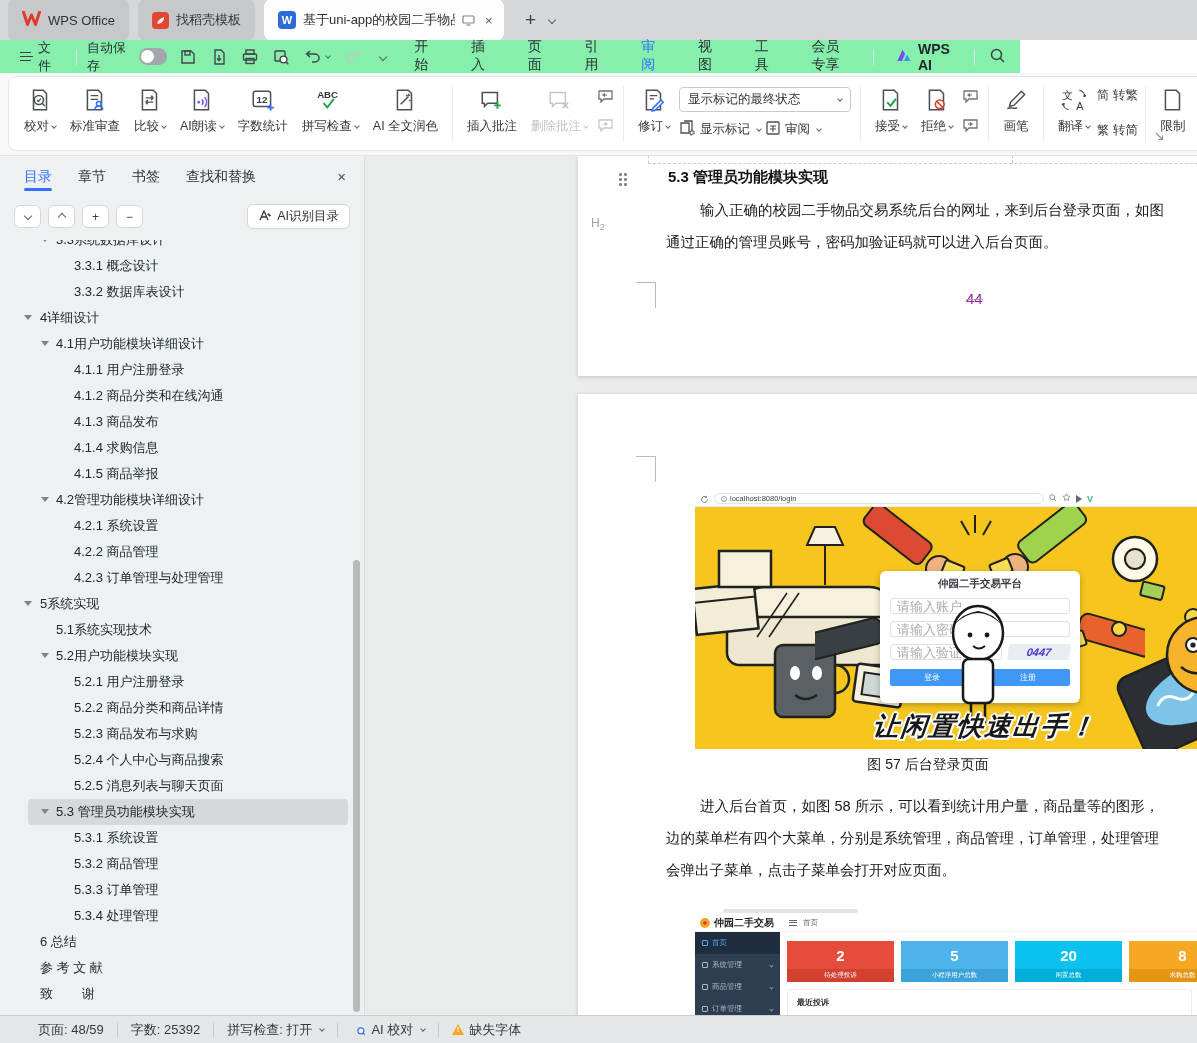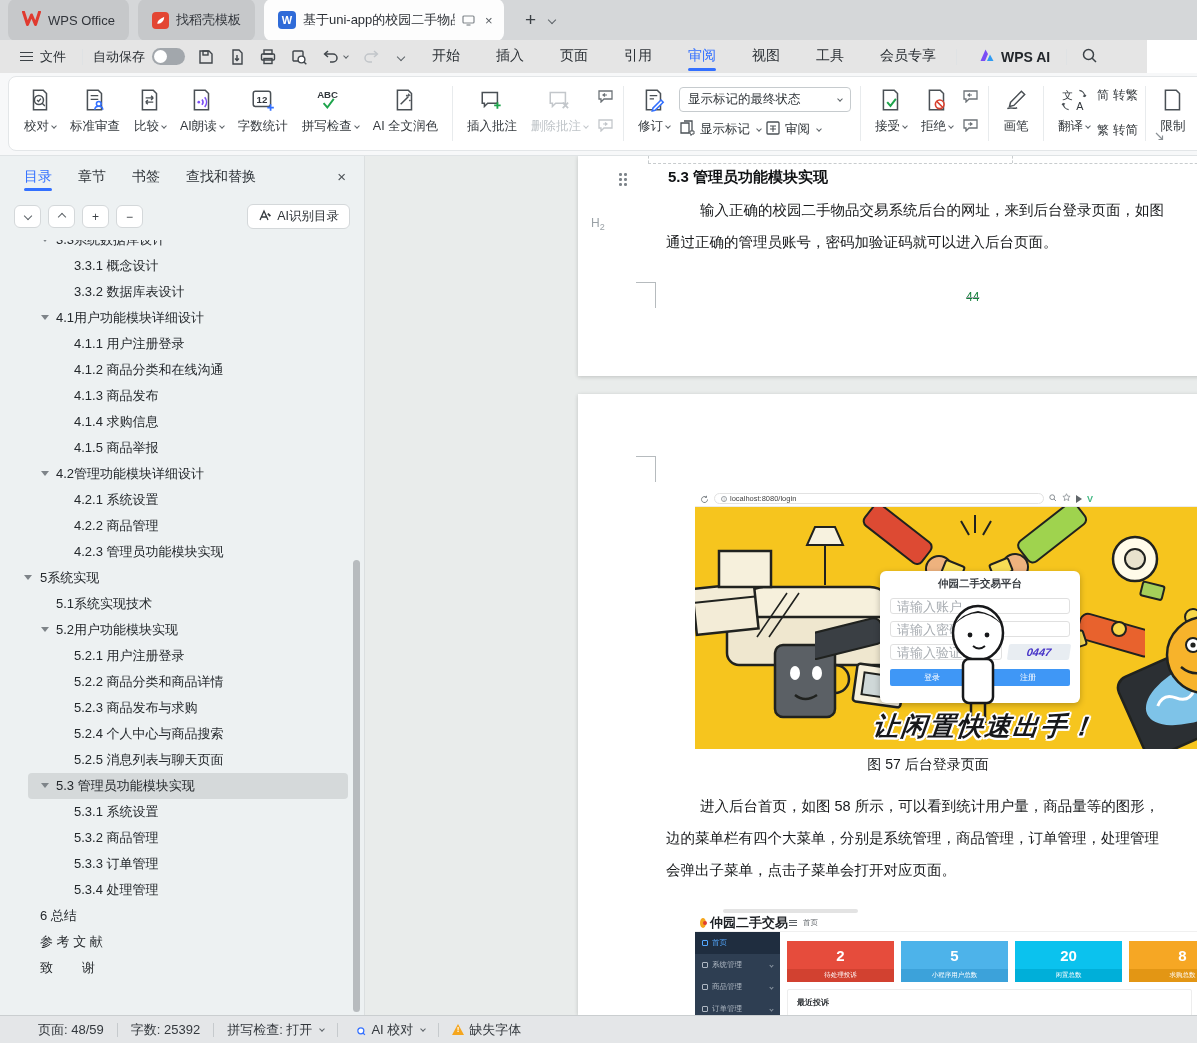--- a/index.html
+++ b/index.html
@@ -14,21 +14,21 @@
   .docer-ic{width:17px;height:17px;border-radius:4px;background:#e34633;display:flex;align-items:center;justify-content:center;}
   .dtitle{max-width:152px;overflow:hidden;white-space:nowrap;color:#2c3036;}
   .mon svg,.docer-ic svg{display:block;}
   .tclose{font-size:13px;color:#565b60;padding:0 3px;}
   .tplus{width:24px;height:24px;display:flex;align-items:center;justify-content:center;font-size:19px;color:#3c4146;font-weight:300;margin:0 2px 0 6px;}
   .chev{display:inline-block;width:6px;height:6px;border-right:1.5px solid #5d6368;border-bottom:1.5px solid #5d6368;transform:rotate(45deg);margin-left:4px;}
   .chev.s{width:4px;height:4px;border-width:1.2px;margin-left:3px;position:relative;top:-1px;}
   .chev.up{transform:rotate(-135deg);top:2px;}
 
   
-  .menubar{position:absolute;top:40px;left:0;width:1147px;height:33px;background:#e5e5e5;display:flex;align-items:center;padding:0 14px;font-size:13px;color:#2c3136;}
+  .menubar{position:absolute;top:40px;left:0;width:1020px;height:33px;background:#86efac;display:flex;align-items:center;padding:0 14px;font-size:13px;color:#2c3136;}
   .mfile{display:flex;align-items:center;gap:7px;padding:0 6px;}
   .hamb{width:13px;height:9px;border-top:1.5px solid #3c4247;border-bottom:1.5px solid #3c4247;position:relative;}
   .hamb::after{content:'';position:absolute;left:0;top:2.6px;width:13px;height:1.5px;background:#3c4247;}
   .msep{width:1px;height:16px;background:#dfe2e4;margin:0 10px;}
   .autosave{display:flex;align-items:center;gap:7px;}
   .toggle{width:33px;height:17px;border-radius:9px;background:#a2a7ac;position:relative;}
   .toggle .knob{position:absolute;left:2px;top:2px;width:13px;height:13px;border-radius:50%;background:#fff;}
   .qicons{display:flex;align-items:center;gap:13px;margin-left:12px;}
   .qi{display:flex;align-items:center;}
   .qi svg{display:block;}
@@ -88,21 +88,21 @@
   .p2{top:238px;height:621px;overflow:hidden;}
   .dline{position:absolute;top:7px;left:70px;right:0;border-top:1px dashed #c8ccce;}
   .dtick{position:absolute;top:0;height:7px;border-left:1px dashed #c8ccce;}
   .h2tag{position:absolute;left:13px;top:16px;font-size:12px;color:#9aa1a6;margin-top:44px;}
   .h2tag sub{font-size:9px;}
   .dots{position:absolute;left:41px;top:17px;display:grid;grid-template-columns:3px 3px;grid-auto-rows:3px;gap:2px;}
   .dots i{width:2.5px;height:2.5px;border-radius:50%;background:#7d848a;}
   .dheading{position:absolute;left:90px;top:12px;font-size:15px;font-weight:bold;color:#101214;}
   .dpara{position:absolute;font-size:14.5px;color:#17191b;line-height:24px;white-space:nowrap;}
   .cmark{position:absolute;width:20px;height:26px;border-top:1px solid #b6bbbe;border-right:1px solid #b6bbbe;}
-  .pagenum{position:absolute;font-size:12px;color:#15803d;text-decoration:line-through;text-decoration-color:#9aa0a5;}
+  .pagenum{position:absolute;font-size:15px;color:#a21caf;text-decoration:line-through;text-decoration-color:#9aa0a5;}
   .figcap{position:absolute;left:117px;width:466px;text-align:center;font-size:14px;color:#17191b;}
 
   
   .shot1{position:absolute;left:117px;top:97px;width:502px;height:258px;background:#fff;}
   .bbar{height:16px;background:#fff;border-bottom:1px solid #ececec;display:flex;align-items:center;padding:0 5px;gap:5px;}
   .urlpill{height:11px;border:1px solid #e2e2e2;border-radius:7px;display:flex;align-items:center;gap:3px;padding:0 6px;font-size:7.5px;color:#444;flex:1;max-width:330px;}
   .idot{width:6px;height:6px;border:1px solid #9aa0a5;border-radius:50%;font-size:5px;color:#9aa0a5;display:flex;align-items:center;justify-content:center;}
   .bic{font-size:8px;color:#8a9095;}
   .playtri{width:0;height:0;border-left:6px solid #5f6569;border-top:4px solid transparent;border-bottom:4px solid transparent;}
   .vuev{font-size:9px;font-weight:bold;color:#41b883;}
@@ -119,21 +119,21 @@
     text-shadow:2px 0 #fff,-2px 0 #fff,0 2px #fff,0 -2px #fff,1.5px 1.5px #fff,-1.5px 1.5px #fff,1.5px -1.5px #fff,-1.5px -1.5px #fff;}
   .illu{position:absolute;z-index:1;}
 
   
   .shot2{position:absolute;left:117px;top:515px;width:502px;height:110px;background:#fff;overflow:hidden;}
   .shot2 .notch{position:absolute;left:28px;top:0;width:135px;height:4px;background:#e3e3e3;border-radius:2px;}
   .dhead{position:absolute;left:0;top:5px;right:0;height:18px;background:#fff;border-bottom:1px solid #f0f0f0;display:flex;align-items:center;}
   .brand{width:86px;display:flex;align-items:center;gap:4px;padding-left:5px;}
   .blogo{width:10px;height:10px;border-radius:50%;border:3px solid #f5a61e;background:#fff;position:relative;}
   .blogo::after{content:'';position:absolute;left:0;top:0;width:4px;height:4px;border-radius:50%;background:#e23c2e;}
-  .btext{font-size:13px;font-weight:bold;color:#1e2125;white-space:nowrap;}
+  .btext{font-size:10px;font-weight:bold;color:#1e2125;white-space:nowrap;}
   .dtop{display:flex;align-items:center;gap:6px;padding-left:8px;font-size:7.5px;color:#5c6166;}
   .mini-hamb{width:8px;height:6px;border-top:1.2px solid #5c6166;border-bottom:1.2px solid #5c6166;position:relative;}
   .mini-hamb::after{content:'';position:absolute;left:0;top:1.7px;width:8px;height:1.2px;background:#5c6166;}
   .dside{position:absolute;left:0;top:23px;width:85px;bottom:-60px;background:#2e3e52;}
   .dmi{height:22px;display:flex;align-items:center;gap:4px;padding:0 7px;font-size:7.5px;color:#aeb7c2;}
   .dmi.active{background:#1f2d3f;color:#53a8ff;}
   .dmic{width:6px;height:6px;border:1px solid currentColor;border-radius:1px;flex:none;}
   .dmi .chev{width:3px;height:3px;border-color:#8b95a1;margin-left:auto;}
   .dstats{position:absolute;left:92px;top:32px;right:0;display:flex;gap:7px;}
   .scard{width:107px;flex:none;}
@@ -558,30 +558,31 @@
                 <path d="M10.5 4 l2.5 2.5 -1.3 1.3 -2.5-2.5 z" fill="#33383d"></path>
               </svg>
           </span>
           <span>AI识别目录</span>
         </span>
       </div>
       <div class="toclist">
           <div class="titem lvl2"><span class="tcaret"></span><span class="tlabel">3.3系统数据库设计</span></div>
           <div class="titem lvl3"><span class="tlabel">3.3.1 概念设计</span></div>
           <div class="titem lvl3"><span class="tlabel">3.3.2 数据库表设计</span></div>
+          <div class="titem lvl1"><span class="tcaret"></span><span class="tlabel">4详细设计</span></div>
           <div class="titem lvl2"><span class="tcaret"></span><span class="tlabel">4.1用户功能模块详细设计</span></div>
           <div class="titem lvl3"><span class="tlabel">4.1.1 用户注册登录</span></div>
           <div class="titem lvl3"><span class="tlabel">4.1.2 商品分类和在线沟通</span></div>
           <div class="titem lvl3"><span class="tlabel">4.1.3 商品发布</span></div>
           <div class="titem lvl3"><span class="tlabel">4.1.4 求购信息</span></div>
           <div class="titem lvl3"><span class="tlabel">4.1.5 商品举报</span></div>
           <div class="titem lvl2"><span class="tcaret"></span><span class="tlabel">4.2管理功能模块详细设计</span></div>
           <div class="titem lvl3"><span class="tlabel">4.2.1 系统设置</span></div>
           <div class="titem lvl3"><span class="tlabel">4.2.2 商品管理</span></div>
-          <div class="titem lvl3"><span class="tlabel">4.2.3 管理员功能模块实现</span></div>
+          <div class="titem lvl3"><span class="tlabel">4.2.3 订单管理与处理管理</span></div>
           <div class="titem lvl1"><span class="tcaret"></span><span class="tlabel">5系统实现</span></div>
           <div class="titem lvl2"><span class="tlabel">5.1系统实现技术</span></div>
           <div class="titem lvl2"><span class="tcaret"></span><span class="tlabel">5.2用户功能模块实现</span></div>
           <div class="titem lvl3"><span class="tlabel">5.2.1 用户注册登录</span></div>
           <div class="titem lvl3"><span class="tlabel">5.2.2 商品分类和商品详情</span></div>
           <div class="titem lvl3"><span class="tlabel">5.2.3 商品发布与求购</span></div>
           <div class="titem lvl3"><span class="tlabel">5.2.4 个人中心与商品搜索</span></div>
           <div class="titem lvl3"><span class="tlabel">5.2.5 消息列表与聊天页面</span></div>
           <div class="titem lvl2 sel"><span class="tcaret"></span><span class="tlabel">5.3 管理员功能模块实现</span></div>
           <div class="titem lvl3"><span class="tlabel">5.3.1 系统设置</span></div>

